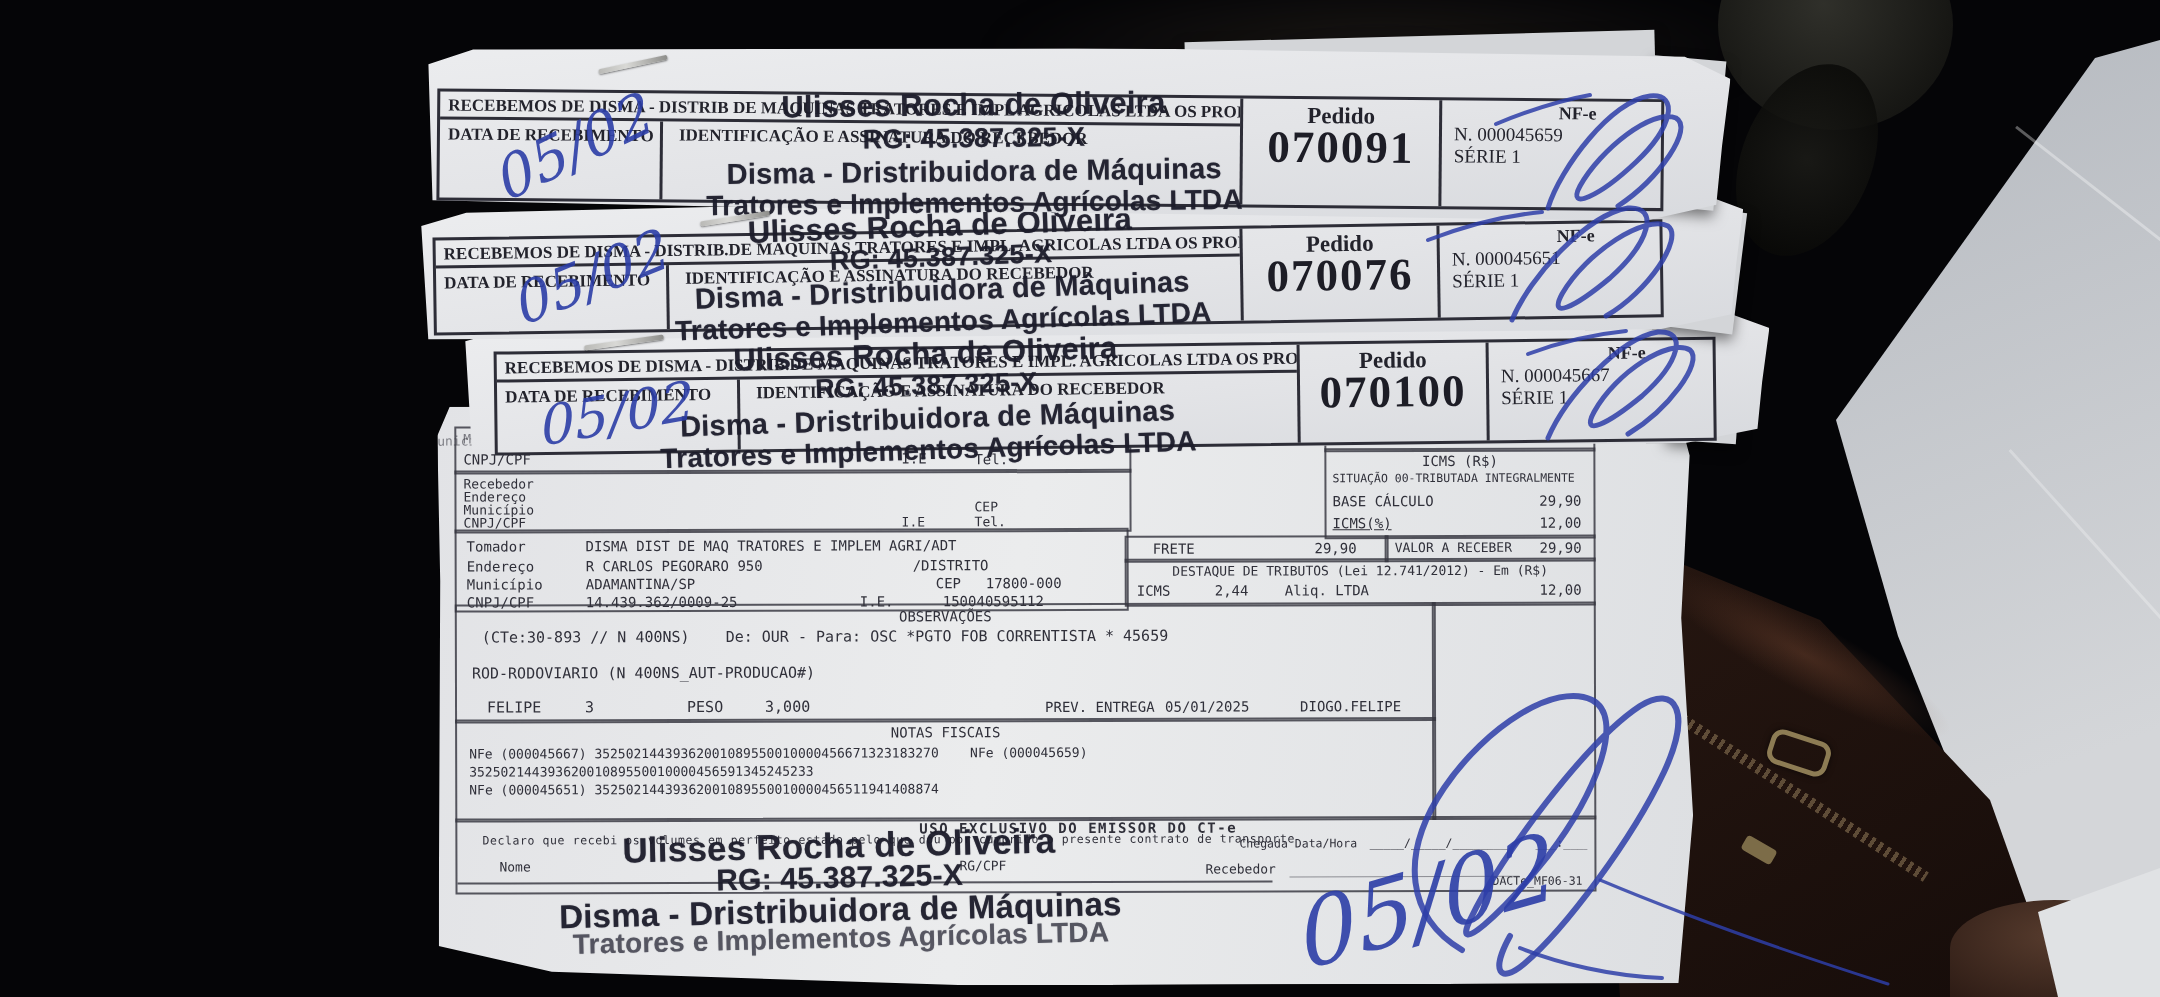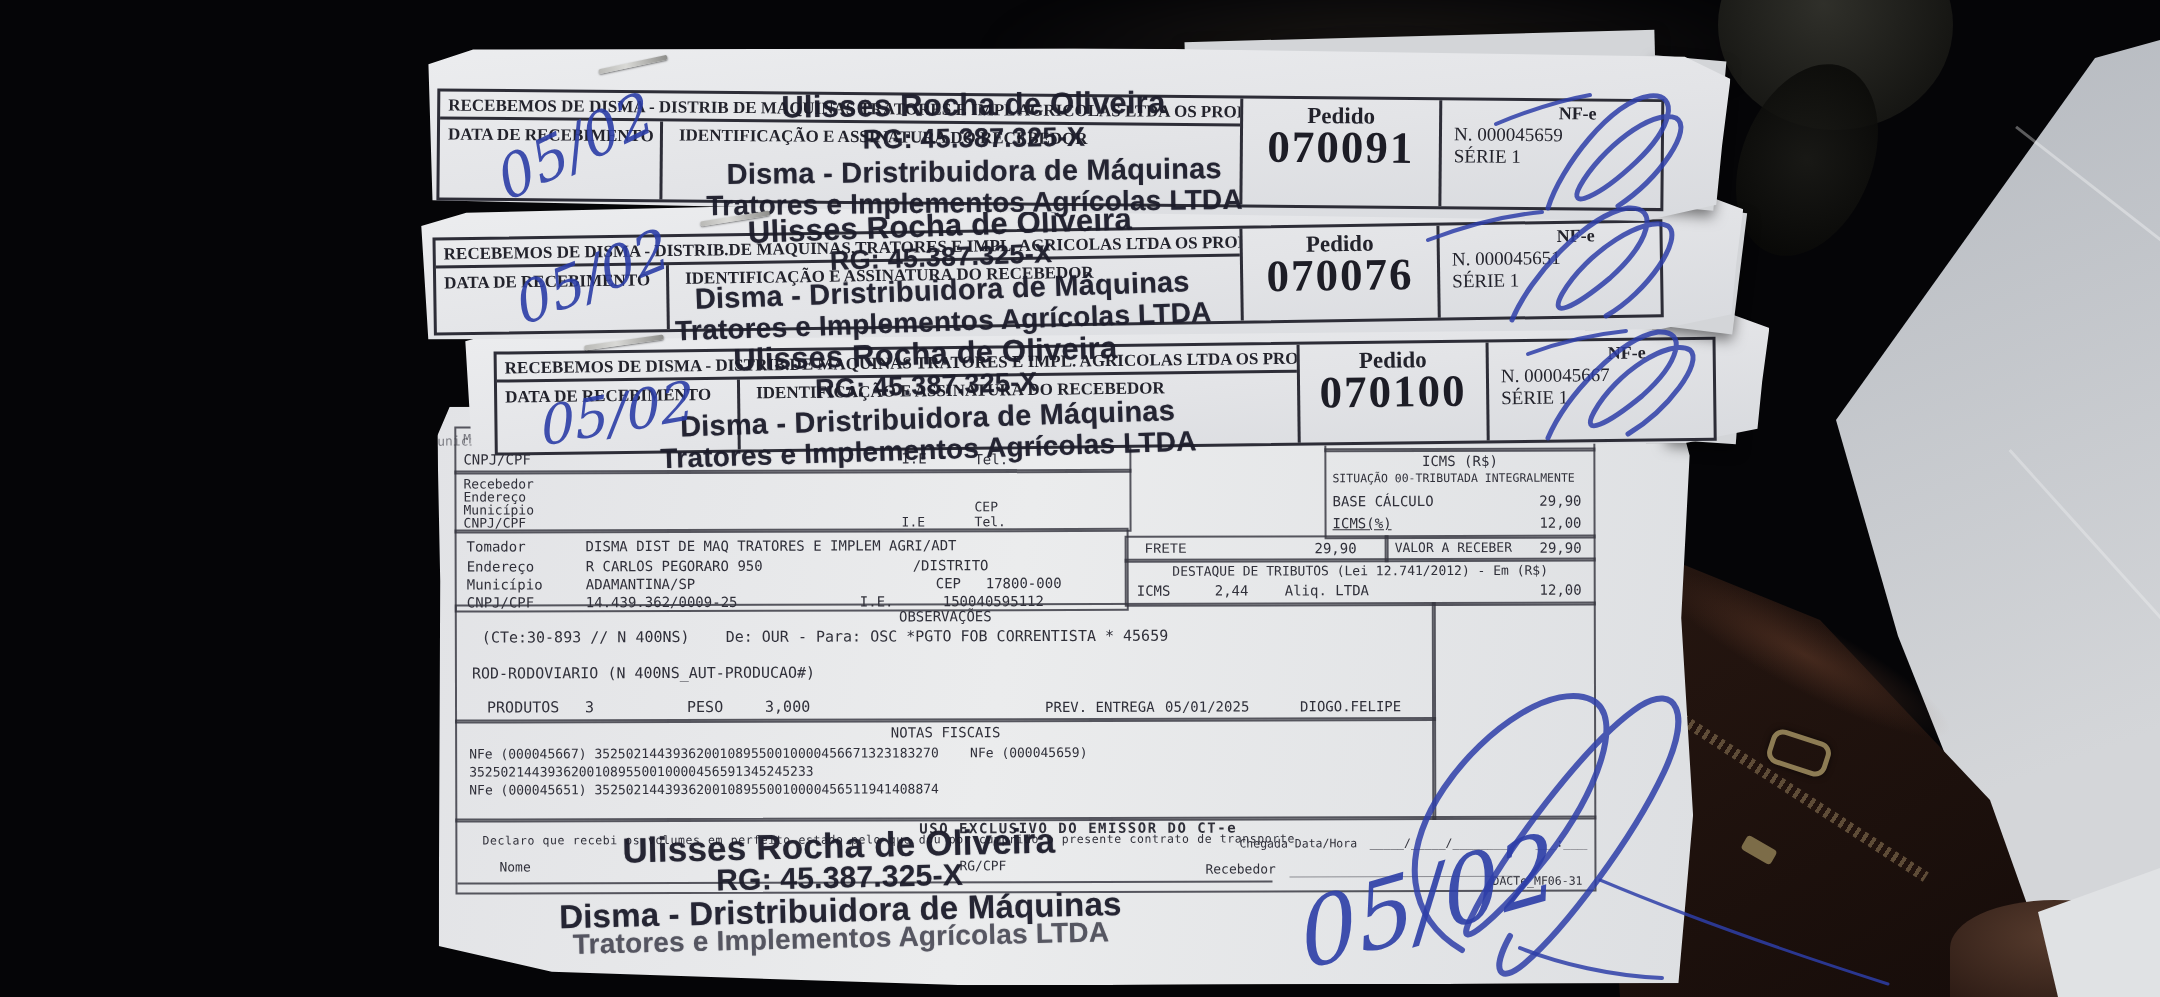--- a/index.html
+++ b/index.html
@@ -118,40 +118,40 @@
     </div>
     <div class="box" style="left:887px;top:44px;width:267px;height:87px;">
       <span class="mono" style="left:0;top:4px;width:100%;text-align:center;">ICMS (R$)</span>
       <span class="mono m12" style="left:6px;top:23px;">SITUAÇÃO 00-TRIBUTADA INTEGRALMENTE</span>
       <span class="mono" style="left:6px;top:44px;">BASE CÁLCULO</span>
       <span class="mono valr" style="left:150px;top:44px;width:105px;">29,90</span>
       <span class="mono" style="left:6px;top:66px;text-decoration:underline;">ICMS(%)</span>
       <span class="mono valr" style="left:150px;top:66px;width:105px;">12,00</span>
     </div>
     <div class="box" style="left:687px;top:131px;width:260px;height:23px;">
-      <span class="mono" style="left:18px;top:4px;font-family:Liberation Mono, monospace;">FRETE</span>
+      <span class="mono" style="left:26px;top:4px;">FRETE</span>
       <span class="mono valr" style="left:110px;top:4px;width:120px;">29,90</span>
     </div>
     <div class="box" style="left:947px;top:131px;width:207px;height:23px;">
       <span class="mono m13" style="left:8px;top:4px;">VALOR A RECEBER</span>
       <span class="mono valr" style="left:95px;top:4px;width:100px;">29,90</span>
     </div>
     <div class="box" style="left:687px;top:154px;width:467px;height:44px;">
       <span class="mono m13" style="left:0;top:4px;width:100%;text-align:center;">DESTAQUE DE TRIBUTOS (Lei 12.741/2012) - Em (R$)</span>
       <span class="mono" style="left:10px;top:23px;">ICMS</span>
       <span class="mono" style="left:88px;top:23px;">2,44</span>
       <span class="mono" style="left:158px;top:23px;">Aliq. LTDA</span>
       <span class="mono valr" style="left:330px;top:23px;width:125px;">12,00</span>
     </div>
 
     <div class="box" style="left:17px;top:198px;width:977px;height:115px;">
       <span class="mono" style="left:0;top:4px;width:100%;text-align:center;">OBSERVAÇÕES</span>
       <span class="mono m15" style="left:25px;top:24px;">(CTe:30-893 // N 400NS)    De: OUR - Para: OSC *PGTO FOB CORRENTISTA * 45659</span>
       <span class="mono m15" style="left:15px;top:60px;">ROD-RODOVIARIO (N 400NS_AUT-PRODUCAO#)</span>
-      <span class="mono m15" style="left:30px;top:94px;">PRODUTOS</span>
+      <span class="mono m15" style="left:30px;top:94px;">FELIPE</span>
       <span class="mono m15" style="left:128px;top:94px;">3</span>
       <span class="mono m15" style="left:230px;top:94px;">PESO</span>
       <span class="mono m15" style="left:308px;top:94px;">3,000</span>
       <span class="mono" style="left:588px;top:95px;">PREV. ENTREGA</span>
       <span class="mono" style="left:708px;top:95px;">05/01/2025</span>
       <span class="mono" style="left:843px;top:95px;">DIOGO.FELIPE</span>
     </div>
     <div class="box" style="left:994px;top:198px;width:160px;height:214px;"></div>
 
     <div class="box" style="left:17px;top:313px;width:977px;height:99px;">

